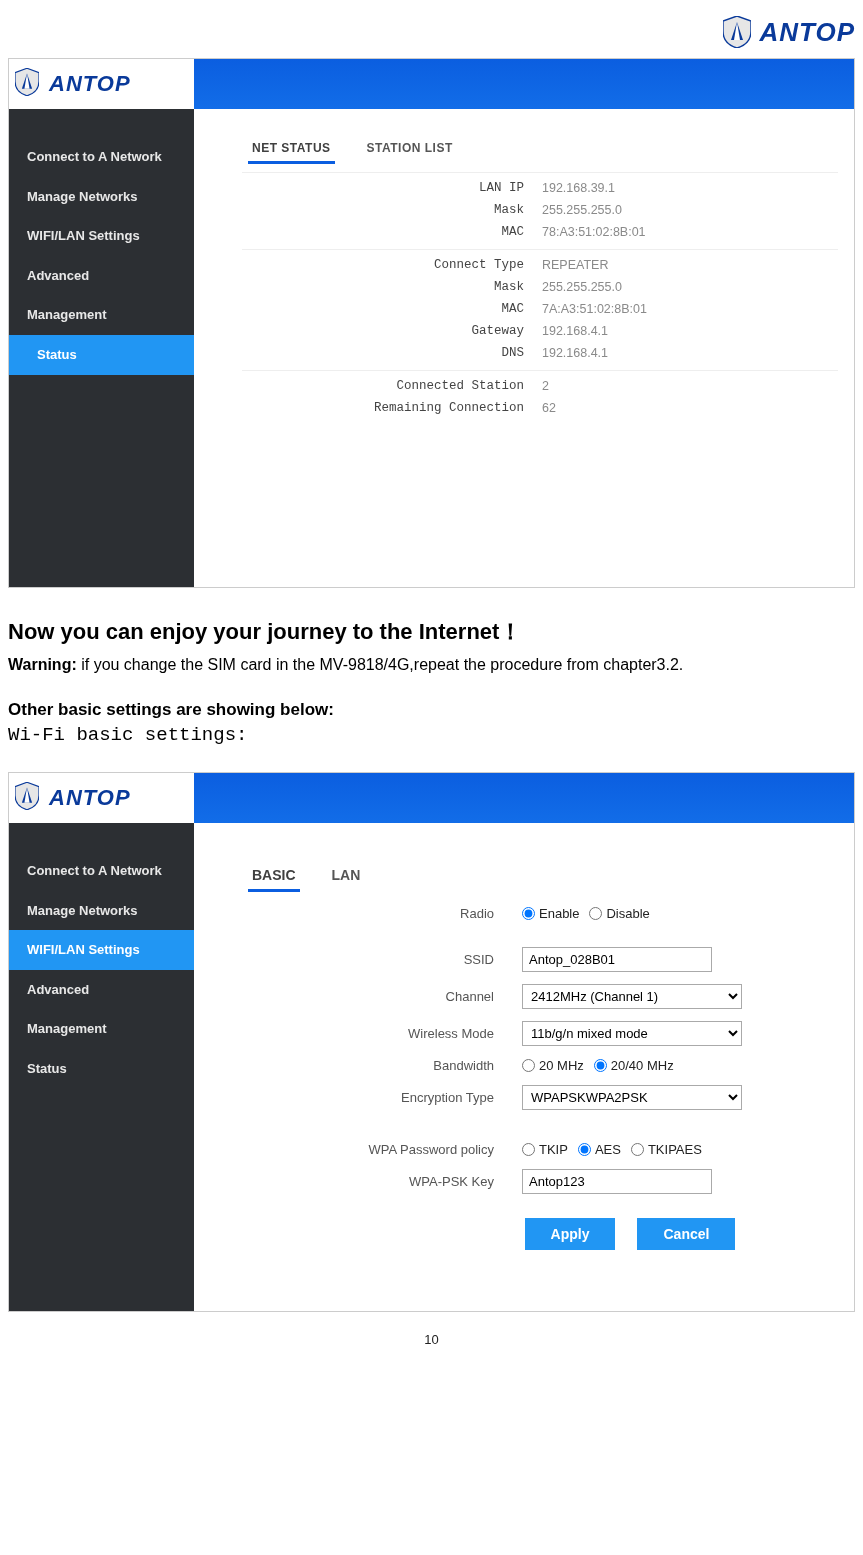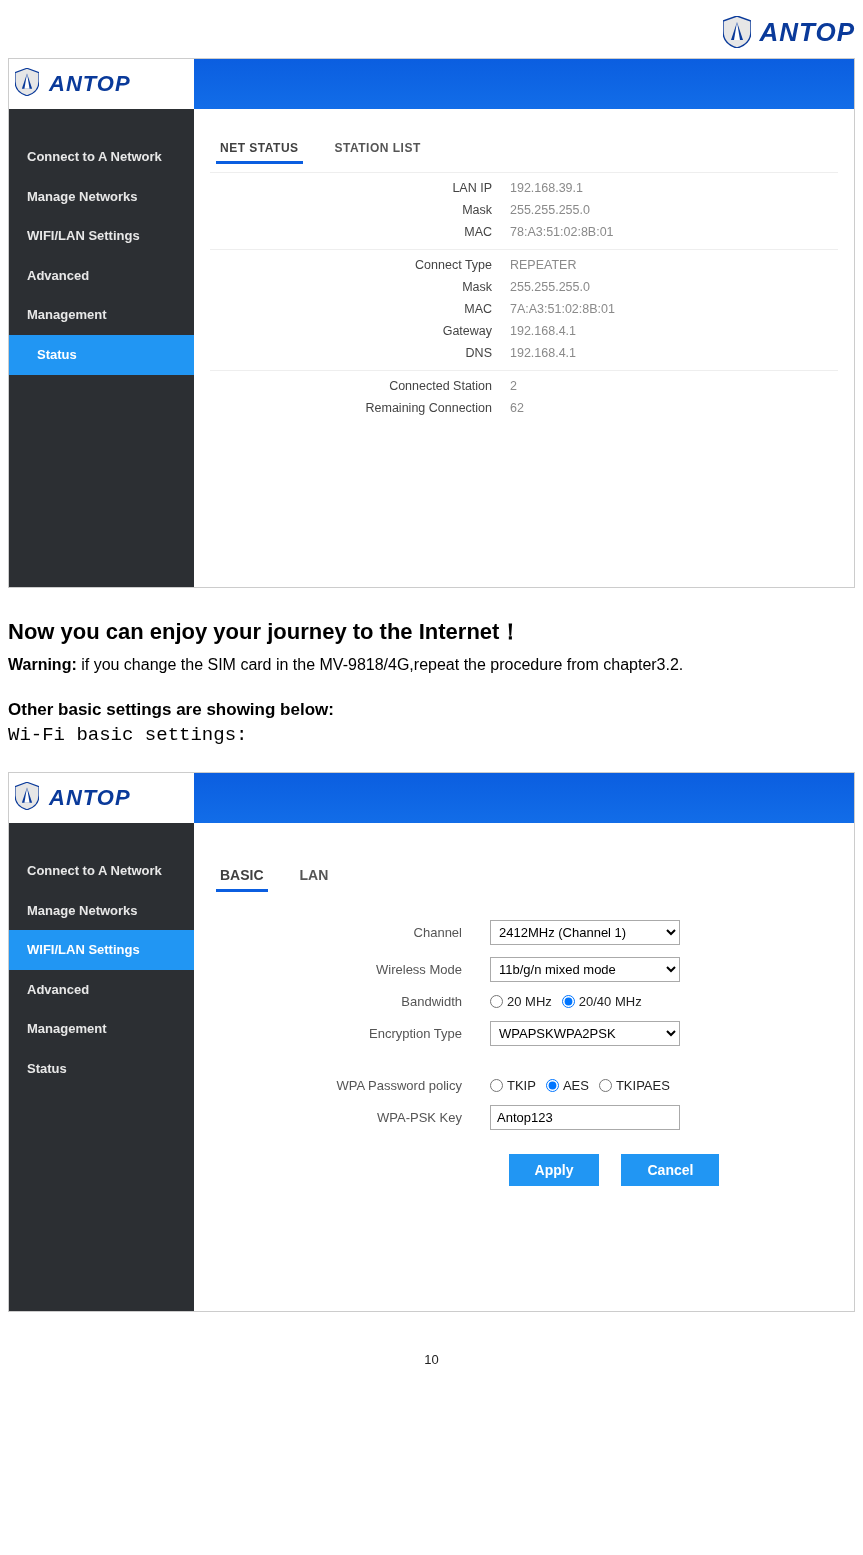--- a/index.html
+++ b/index.html
@@ -66,20 +66,21 @@
     color: #0a3a9a;
   }
   .panel .top-bar {
     flex: 1;
     background: linear-gradient(#0b5ee0, #126de8);
   }
   .panel-body {
     display: flex;
     flex: 1;
     min-height: 0;
+    gap: 32px;
   }
   .sidebar {
     width: 185px;
     background: #2c2f33;
     display: flex;
     flex-direction: column;
     padding: 28px 0 0 0;
     min-height: 100%;
   }
   .sidebar-item {
@@ -136,20 +137,21 @@
     display: flex;
     align-items: center;
     padding: 4px 0;
     font-size: 12.5px;
   }
   .row .lbl {
     width: 300px;
     text-align: right;
     color: #444;
     padding-right: 18px;
+    font-family: Liberation Mono, monospace;
   }
   .row .val {
     color: #8a8a8a;
     flex: 1;
     text-align: left;
   }
 
   
   .frow {
     display: flex;
@@ -170,21 +172,21 @@
     gap: 10px;
     color: #222;
   }
   .fval input[type=text] {
     width: 190px;
     padding: 4px 6px;
     font-size: 13px;
     border: 1px solid #aaa;
   }
   .fval select {
-    width: 190px;
+    width: 220px;
     padding: 3px 4px;
     font-size: 13px;
     border: 1px solid #aaa;
     background: #fff;
   }
   .radio { display: inline-flex; align-items: center; gap: 4px; font-size: 13px; }
   .form-actions {
     display: flex;
     gap: 22px;
     padding: 18px 0 4px 0;
@@ -222,21 +224,21 @@
   }
   .prose .sub {
     font-size: 19px;
     margin-bottom: 6px;
     font-family: Liberation Mono, monospace;
   }
 
   .page-num {
     text-align: center;
     font-size: 13px;
-    margin-top: 40px;
+    margin-top: 20px;
     color: #222;
   }
 </style>
 </head>
 <body>
 
 <div class="doc-brand">
   <span class="shield">
     <svg viewBox="0 0 28 32" width="28" height="32">
       <path d="M14 0 L28 5 L28 15 Q28 28 14 32 Q0 28 0 15 L0 5 Z" fill="#e6e6e6" stroke="#0a3a9a" stroke-width="1.4"></path>
@@ -360,23 +362,42 @@
       <div class="sidebar-item">Advanced</div>
       <div class="sidebar-item">Management</div>
       <div class="sidebar-item">Status</div>
     </div>
     <div class="main">
       <div class="tabs tabs2">
         <div class="tab active">BASIC</div>
         <div class="tab">LAN</div>
       </div>
 
+      <div class="frow">
+        <div class="flbl">Radio</div>
+        <div class="fval">
+          <label class="radio">
+            <input type="radio" name="radio" checked="" style="">
+            <span>Enable</span>
+          </label>
+          <label class="radio">
+            <input type="radio" name="radio" style="">
+            <span>Disable</span>
+          </label>
+        </div>
+      </div>
 
       <div style="height:14px;"></div>
 
+      <div class="frow">
+        <div class="flbl">SSID</div>
+        <div class="fval">
+          <input type="text" value="Antop_028B01" style="">
+        </div>
+      </div>
 
       <div class="frow">
         <div class="flbl">Channel</div>
         <div class="fval">
           <select>
             <option>2412MHz (Channel 1)</option>
           </select>
         </div>
       </div>
 

